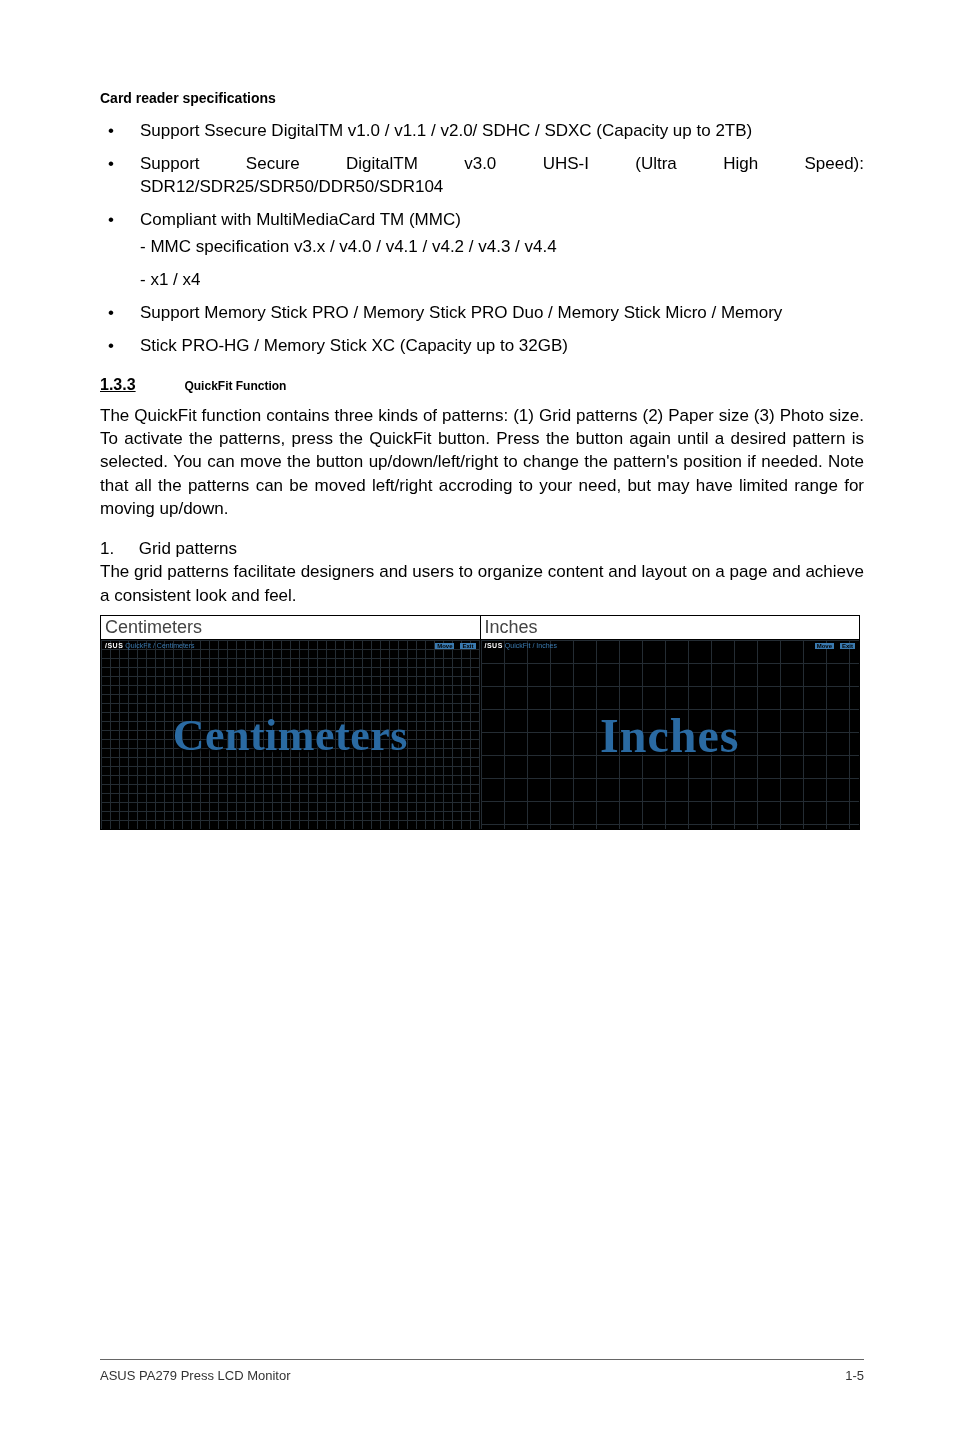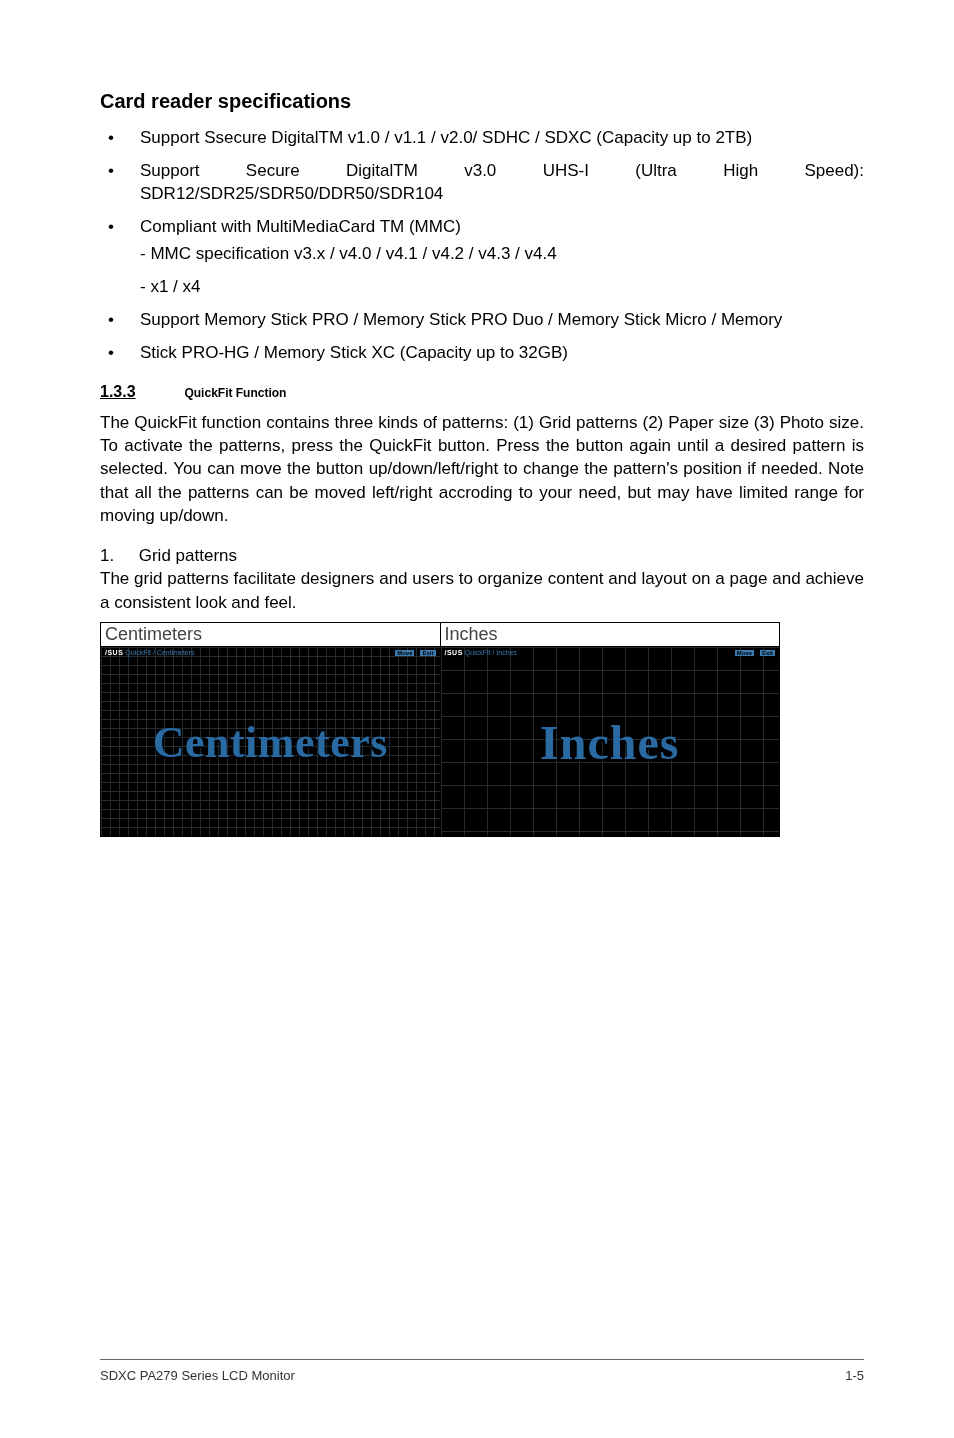--- a/index.html
+++ b/index.html
@@ -9,21 +9,21 @@
     color: #000;
     width: 954px;
     height: 1438px;
     position: relative;
   }
   .page {
     padding: 90px 90px 0 100px;
   }
   .heading-bold {
     font-weight: bold;
-    font-size: 20px;
+    font-size: 14px;
     margin-bottom: 14px;
   }
   ul.bullets {
     list-style: none;
     margin-bottom: 18px;
   }
   ul.bullets > li {
     position: relative;
     padding-left: 40px;
     font-size: 17px;
@@ -58,21 +58,21 @@
     text-align: justify;
     margin-bottom: 16px;
   }
   p.numitem {
     font-size: 17px;
     line-height: 1.38;
   }
   p.numitem .num { display:inline-block; width: 34px; }
   table.grid {
     border-collapse: collapse;
-    width: 680px;
+    width: 760px;
     margin-top: 6px;
   }
   table.grid td {
     border: 1px solid #000;
     width: 50%;
     vertical-align: top;
   }
   table.grid td.hdr {
     font-size: 18px;
     padding: 1px 4px 1px 4px;
@@ -208,16 +208,16 @@
       </td>
     </tr>
   </tbody>
     </table>
 
 </div>
 
 <div class="footer">
   <hr class="footer-rule">
   <div class="footer-row">
-    <span>SDXC PA279 Series LCD Monitor</span>
+    <span>ASUS PA279 Press LCD Monitor</span>
     <span>1-5</span>
   </div>
 </div>
 
 </body></html>

